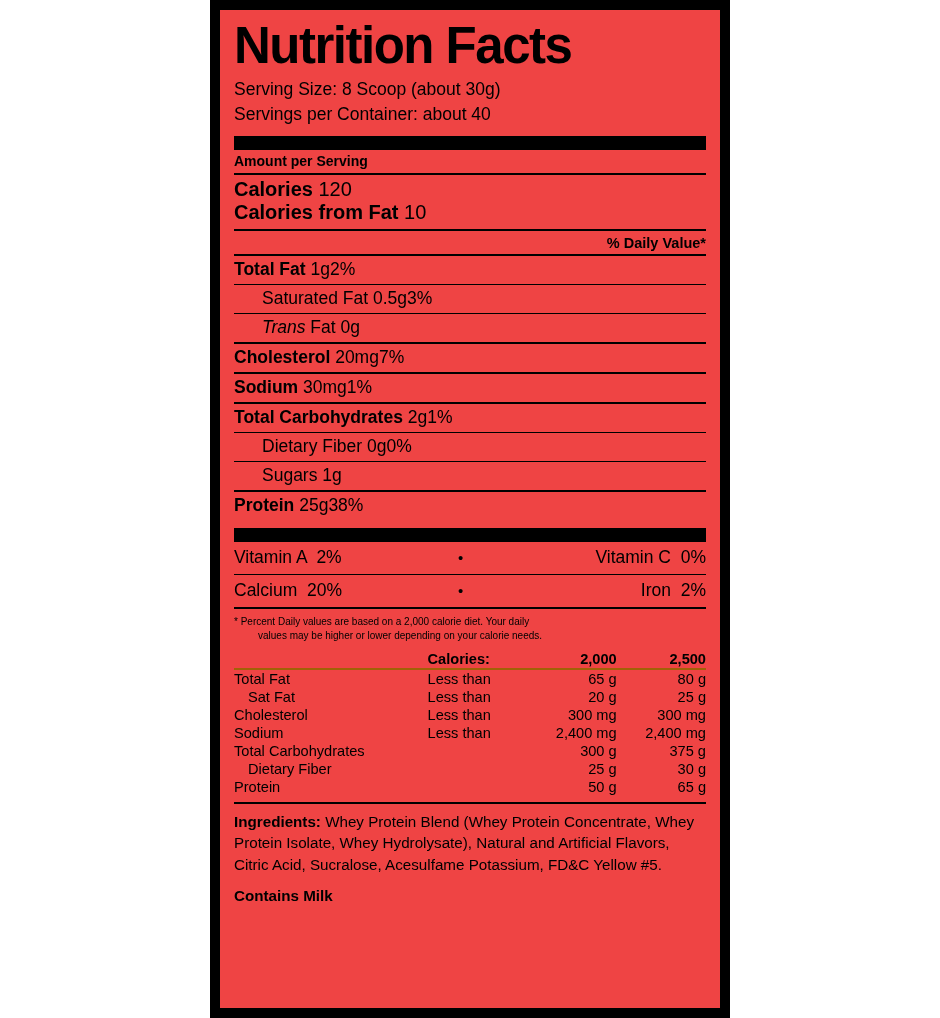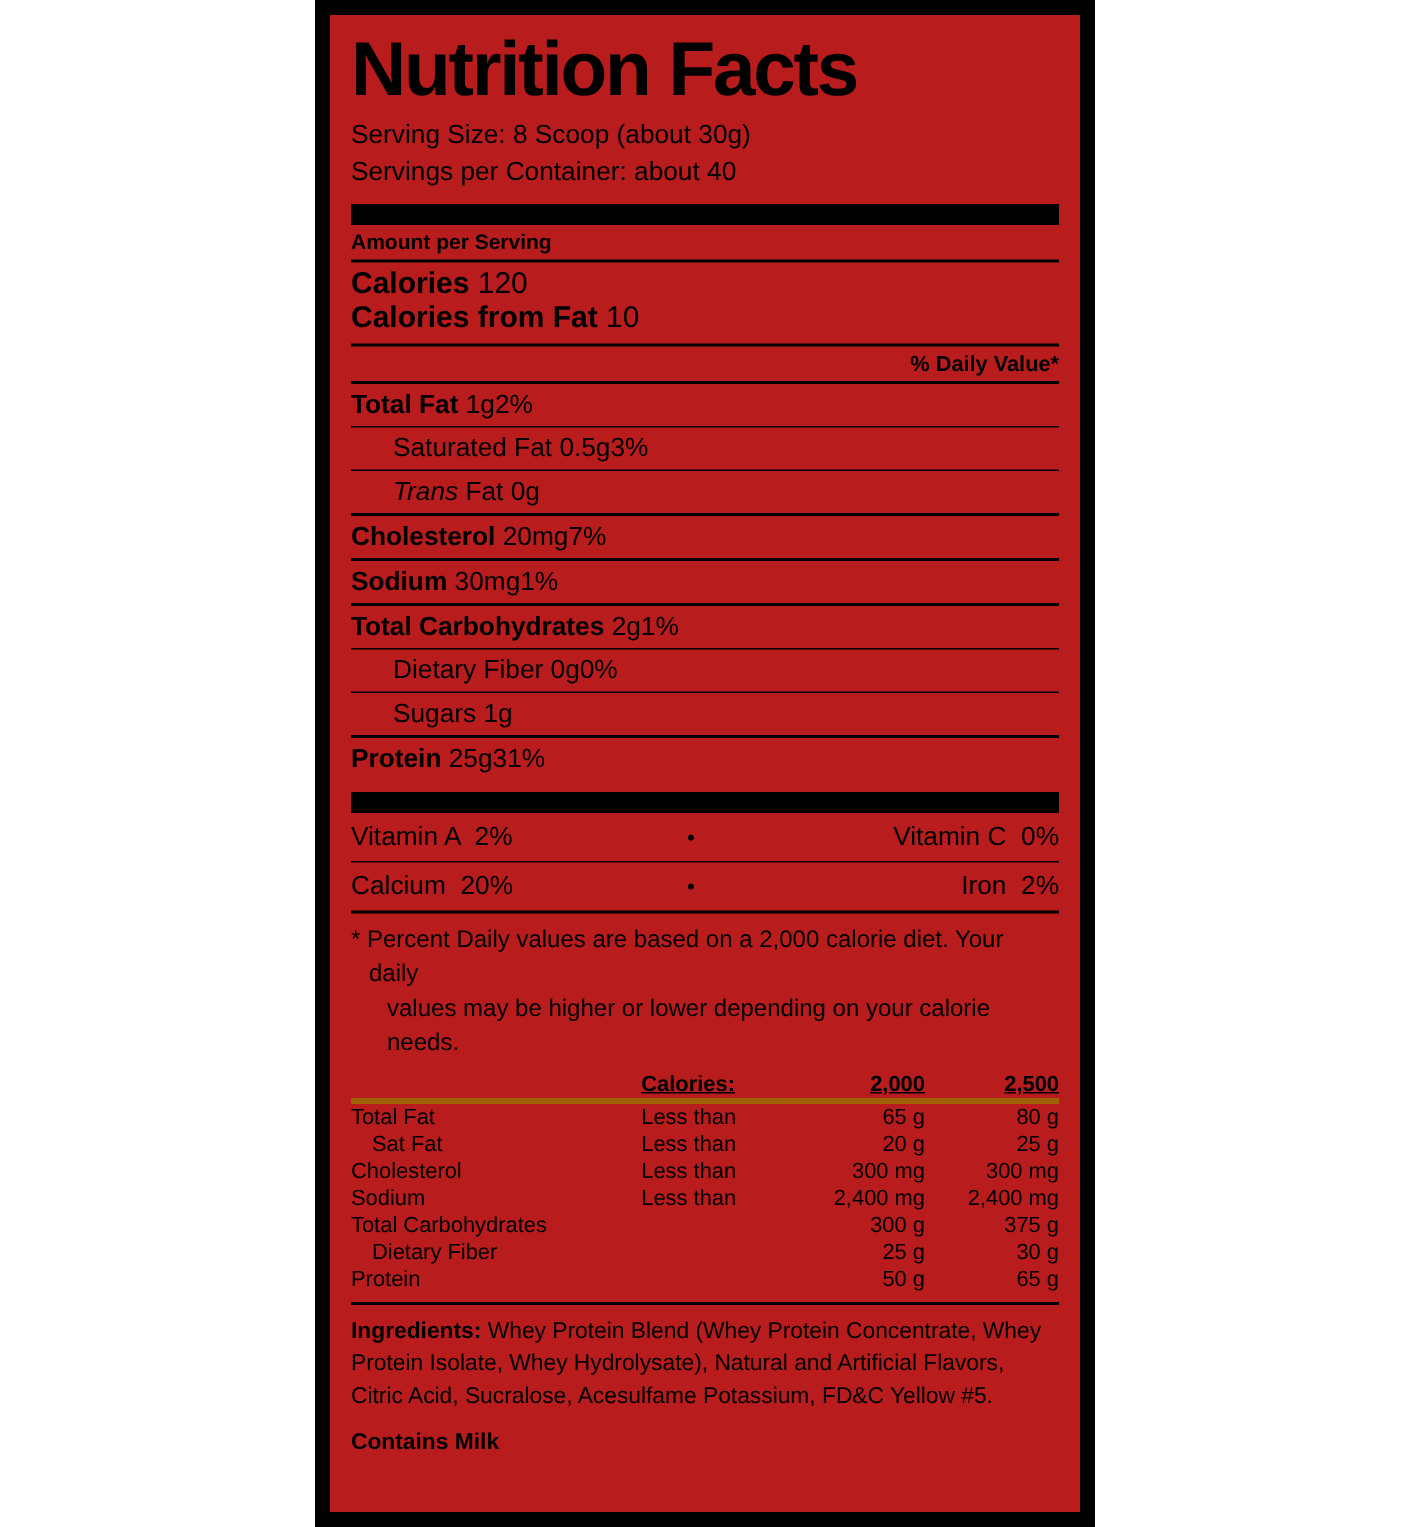--- a/index.html
+++ b/index.html
@@ -16,21 +16,21 @@
   }
   
   .label-frame {
     position: absolute;
     left: 210px; top: 0px;
     width: 520px; height: 1018px;
     background: #000000;
     padding: 10px;
   }
   .label-inner {
-    background: #b91c1c;
+    background: #ef4444;
     width: 100%;
     height: 100%;
     padding: 8px 14px 0 14px;
     overflow: hidden;
   }
   .title {
     font-size: 51px;
     font-weight: bold;
     letter-spacing: -1.5px;
     line-height: 1.0;
@@ -87,21 +87,21 @@
     display: flex;
     align-items: baseline;
     font-size: 17.5px;
     padding: 5px 0 6px 0;
   }
   .vit-row .c1 { width: 41%; }
   .vit-row .c2 { width: 14%; text-align: center; font-size: 15px; }
   .vit-row .c3 { flex: 1; text-align: right; }
 
   .footnote {
-    font-size: 16px;
+    font-size: 10px;
     line-height: 1.45;
     padding: 6px 0 6px 0;
   }
   .footnote .hang { padding-left: 12px; display: block; text-indent: -12px; }
 
   table.dv {
     width: 100%;
     border-collapse: collapse;
     font-size: 14.6px;
   }
@@ -110,21 +110,21 @@
     font-weight: normal;
     vertical-align: bottom;
   }
   table.dv thead th { font-weight: bold; }
   table.dv .c-name  { text-align: left; width: 41%; }
   table.dv .c-less  { text-align: left; width: 22%; }
   table.dv .c-2000  { text-align: right; width: 18.5%; padding-right: 2px;}
   table.dv .c-2500  { text-align: right; width: 18.5%; }
   table.dv .sub .c-name { padding-left: 14px; }
   table.dv thead .c-name { text-align: right; padding-right: 0; }
-  .dv-head-rule td, .dv-head-rule th { border-bottom: 4px solid #a16207; text-decoration: underline; }
+  .dv-head-rule td, .dv-head-rule th { border-bottom: 2px solid #a16207; }
 
   .ingredients {
     font-size: 15.2px;
     line-height: 1.42;
     padding: 7px 0 0 0;
   }
   .ingredients .lead { font-weight: bold; margin-top: 40px; }
   .contains {
     font-size: 15.2px;
     font-weight: bold;
@@ -234,21 +234,21 @@
         </div>
         <div class="right"></div>
       </div>
 
       <div class="rule-med"></div>
       <div class="row">
         <div class="left">
           <span class="b">Protein</span>
           <span>25g</span>
         </div>
-        <div class="right">31%</div>
+        <div class="right">38%</div>
       </div>
 
       <div class="bar-thick"></div>
 
       <div class="vit-row">
         <div class="c1">
           <span>Vitamin A</span>
           &nbsp;<span>2%</span>
         </div>
         <div class="c2">•</div>

